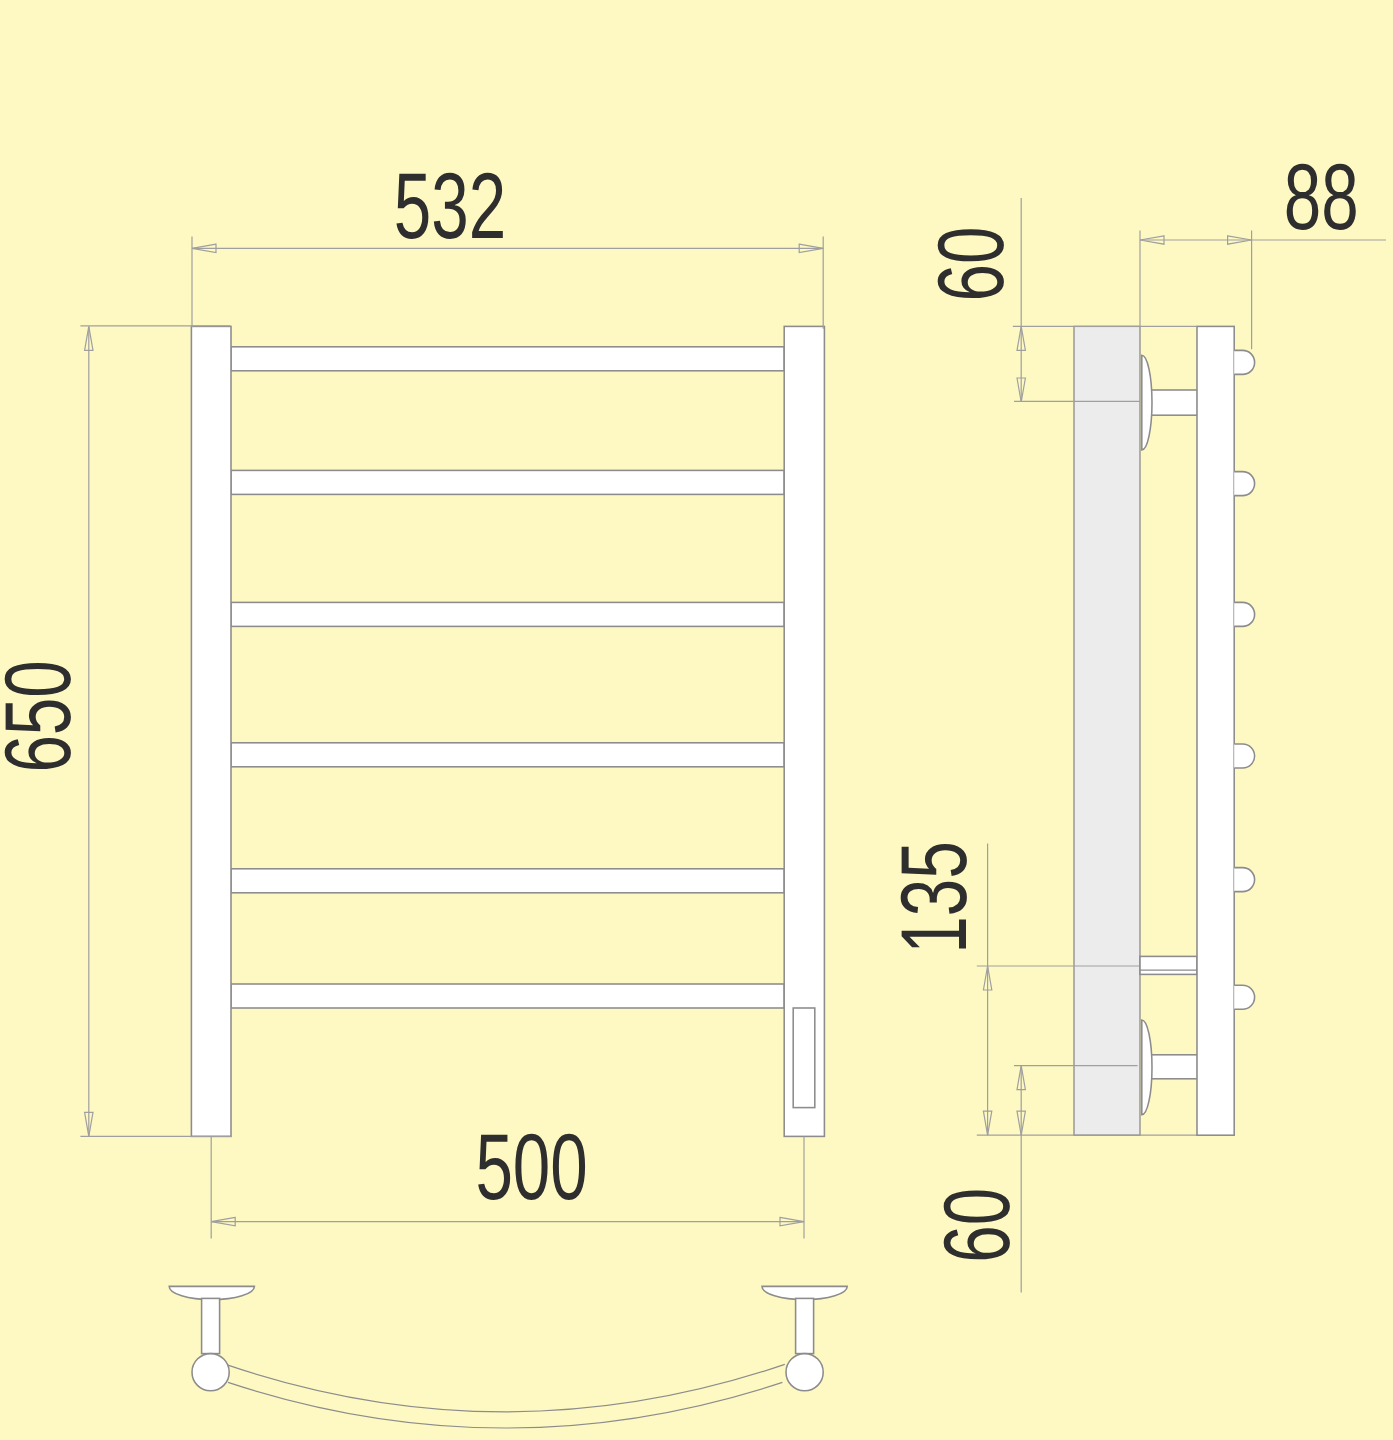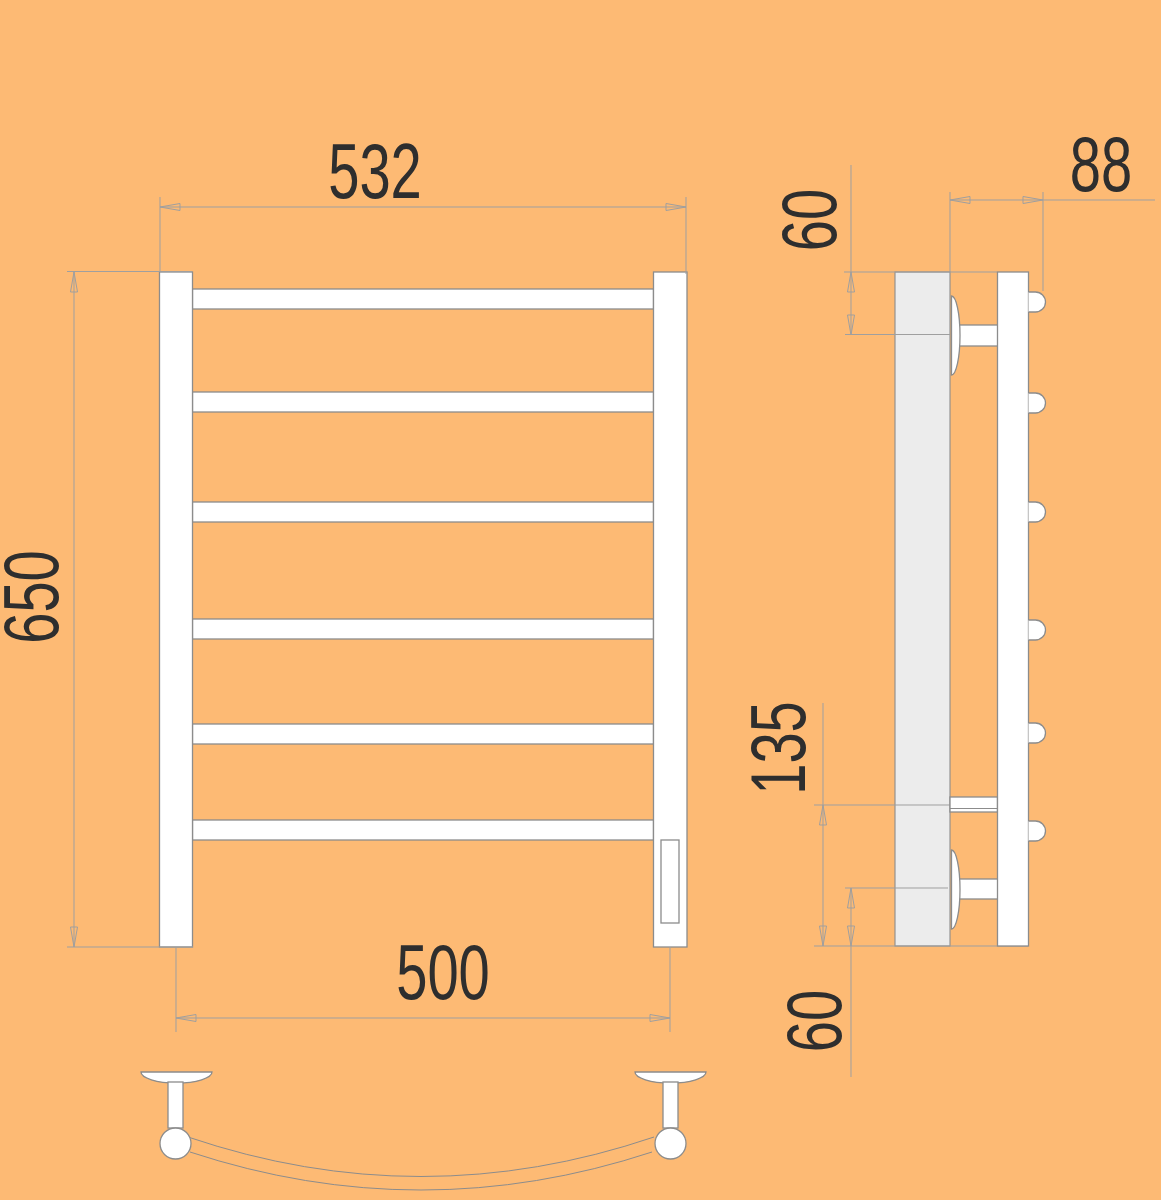--- a/index.html
+++ b/index.html
@@ -1,16 +1,16 @@
 <!DOCTYPE html>
 <html style="--line: #8c8c8c; --dim-line: #9f9f9f; --text-color: #2e2e2e; --wall-fill: #ececec;"><head>
 <meta charset="utf-8">
 <style>
   html,body{margin:0;padding:0;background:#fff;}
-  .stage{position:relative;width:1161px;height:1200px;background:#fdba74;overflow:hidden;
+  .stage{position:relative;width:1161px;height:1200px;background:#fef9c3;overflow:hidden;
          font-family:"Liberation Sans",sans-serif;}
   svg{position:absolute;left:0;top:0;}
   .obj{fill:#ffffff;stroke:var(--line,#8c8c8c);stroke-width:1.3;}
   .obj-thin{fill:none;stroke:var(--line,#8c8c8c);stroke-width:1;}
   .wallrect{fill:var(--wall-fill,#ececec);stroke:var(--line,#9a9a9a);stroke-width:1.1;}
   .dim{fill:none;stroke:var(--dim-line,#9f9f9f);stroke-width:1;}
   .arr{fill:none;stroke:var(--dim-line,#9f9f9f);stroke-width:1;stroke-linejoin:miter;}
   .dim-text{font-family:"Liberation Sans",sans-serif;font-size:78px;
             fill:var(--text-color,#2e2e2e);letter-spacing:0;}
 </style>

